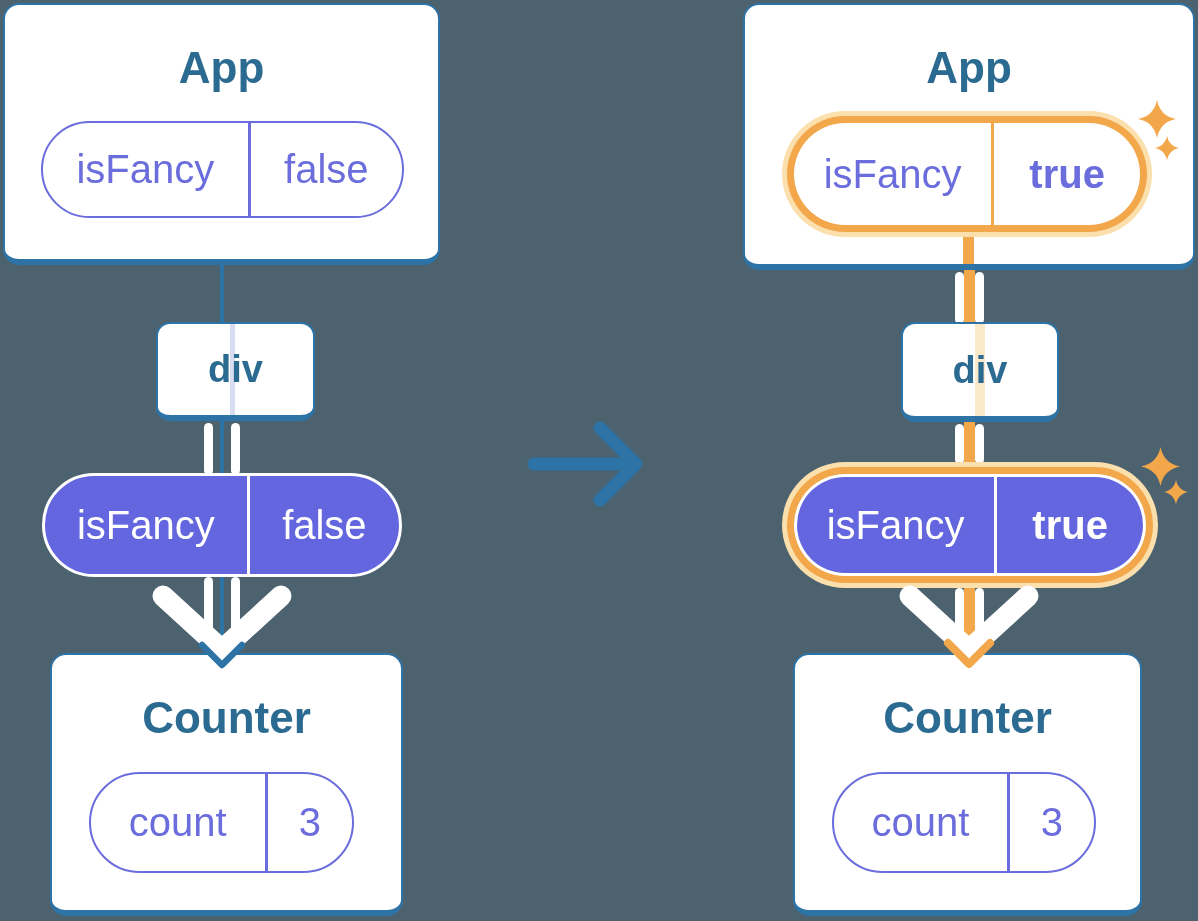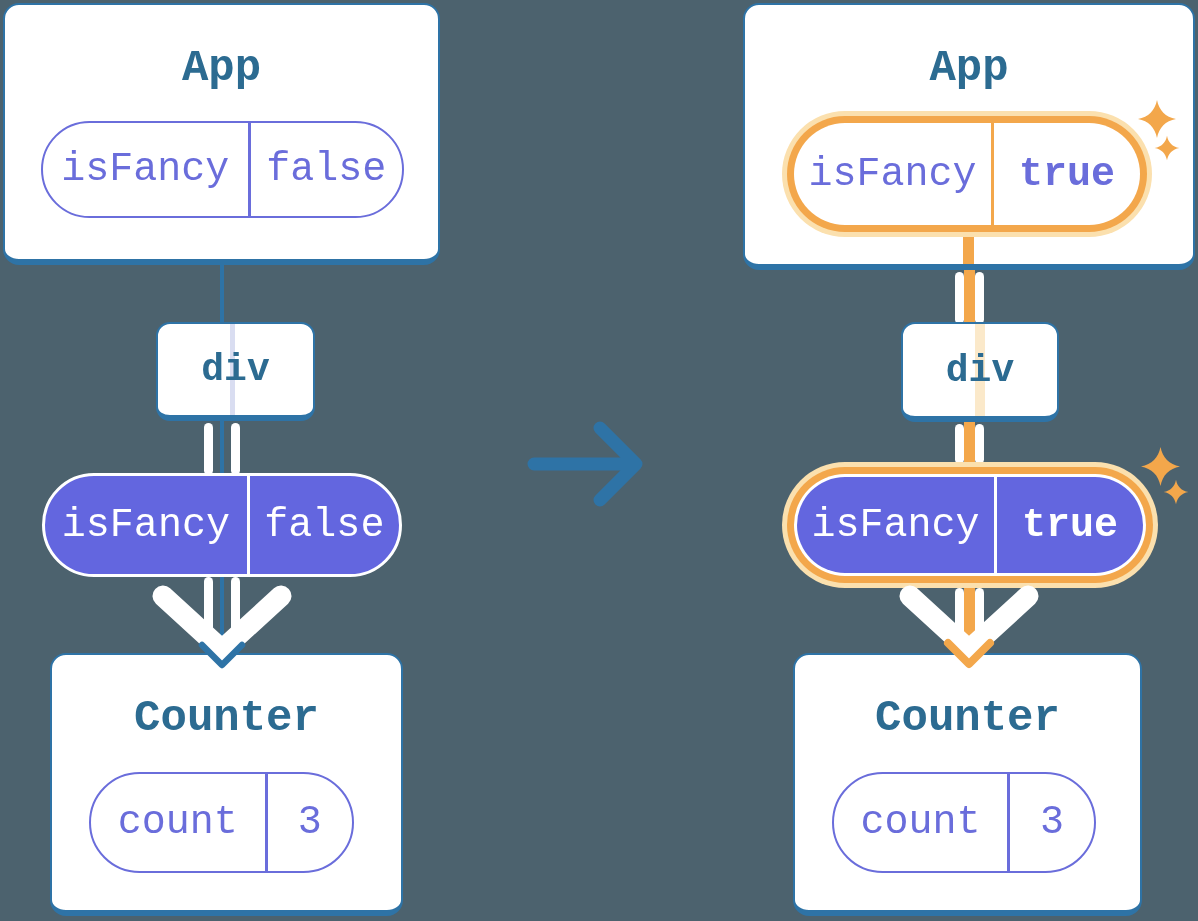--- a/index.html
+++ b/index.html
@@ -8,21 +8,21 @@
     --heading:#2C6B91;
     --purple:#6366DF;
     --purpleText:#6A6DDB;
     --orange:#F3A74B;
     --halo:#FBE0AE;
     --fadedOrange:#FBE9CA;
     --fadedBlue:#D9DDF1;
   }
   html,body{margin:0;padding:0;background:var(--bg);}
   .stage{position:relative;width:1198px;height:921px;background:var(--bg);overflow:hidden;
-         font-family:Liberation Mono, monospace;}
+         font-family:Liberation Sans, sans-serif;}
   .abs{position:absolute;}
   .card{position:absolute;background:#fff;border:2.5px solid var(--blue);
         border-bottom-width:6px;border-radius:16px;box-sizing:border-box;}
   .card-sm{border-radius:14px;display:flex;align-items:center;justify-content:center;margin-left:13px;}
   .card-title{position:absolute;left:0;right:0;top:38px;text-align:center;
               font-size:44px;font-weight:600;color:var(--heading);}
   .div-title{font-size:38px;font-weight:600;color:var(--heading);position:relative;}
   .pill{position:absolute;display:flex;align-items:stretch;box-sizing:border-box;
         border-radius:999px;background:#fff;overflow:hidden;}
   .pill-light{border:2.5px solid var(--purpleText);color:var(--purpleText);}

